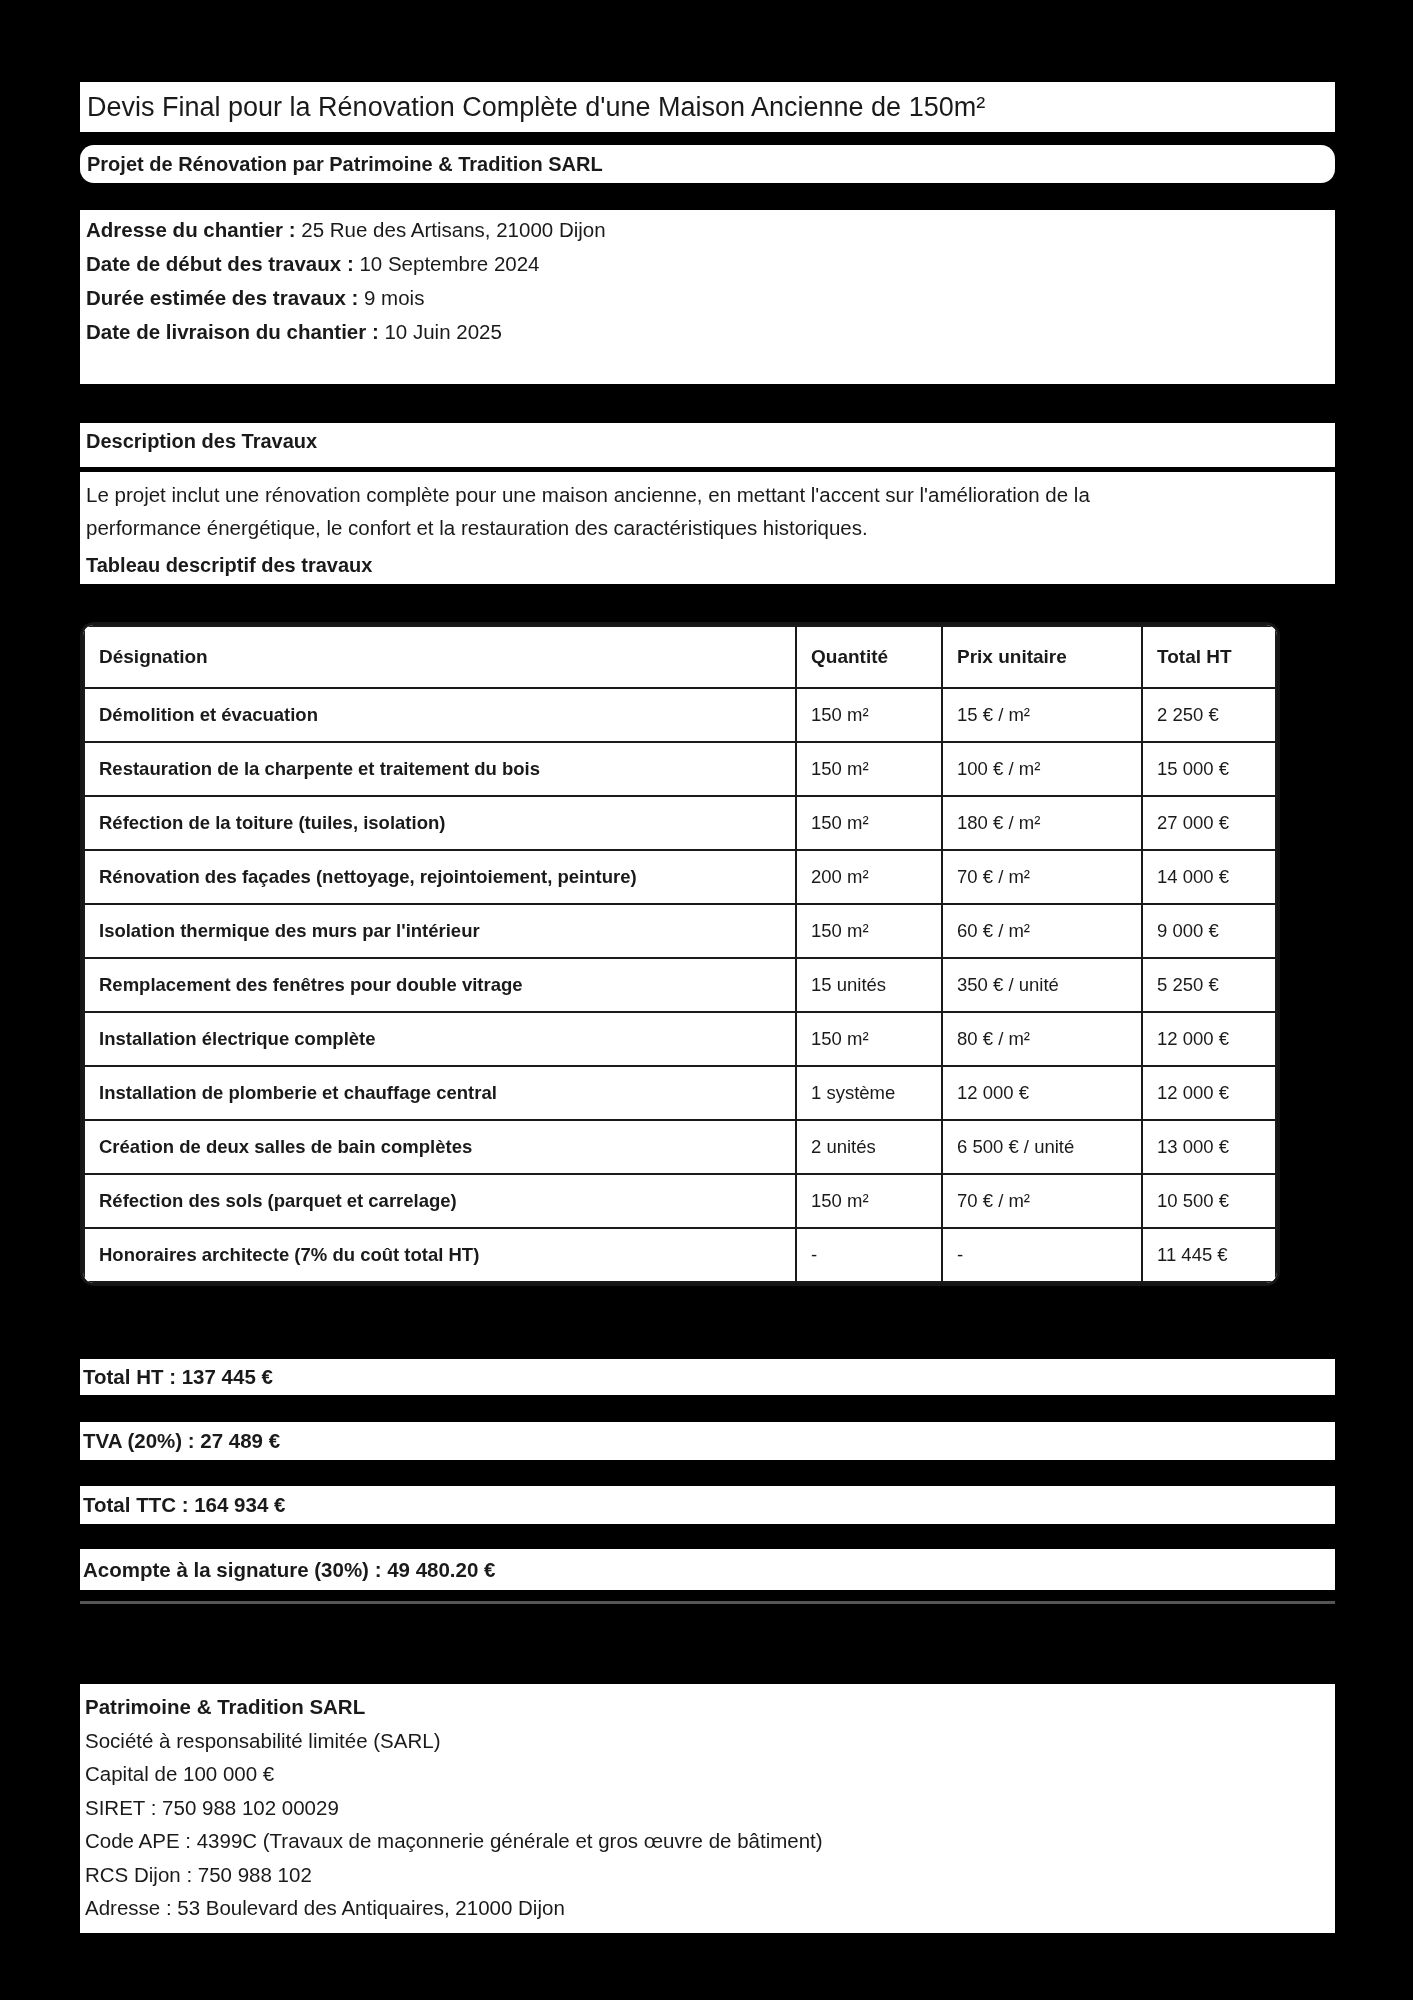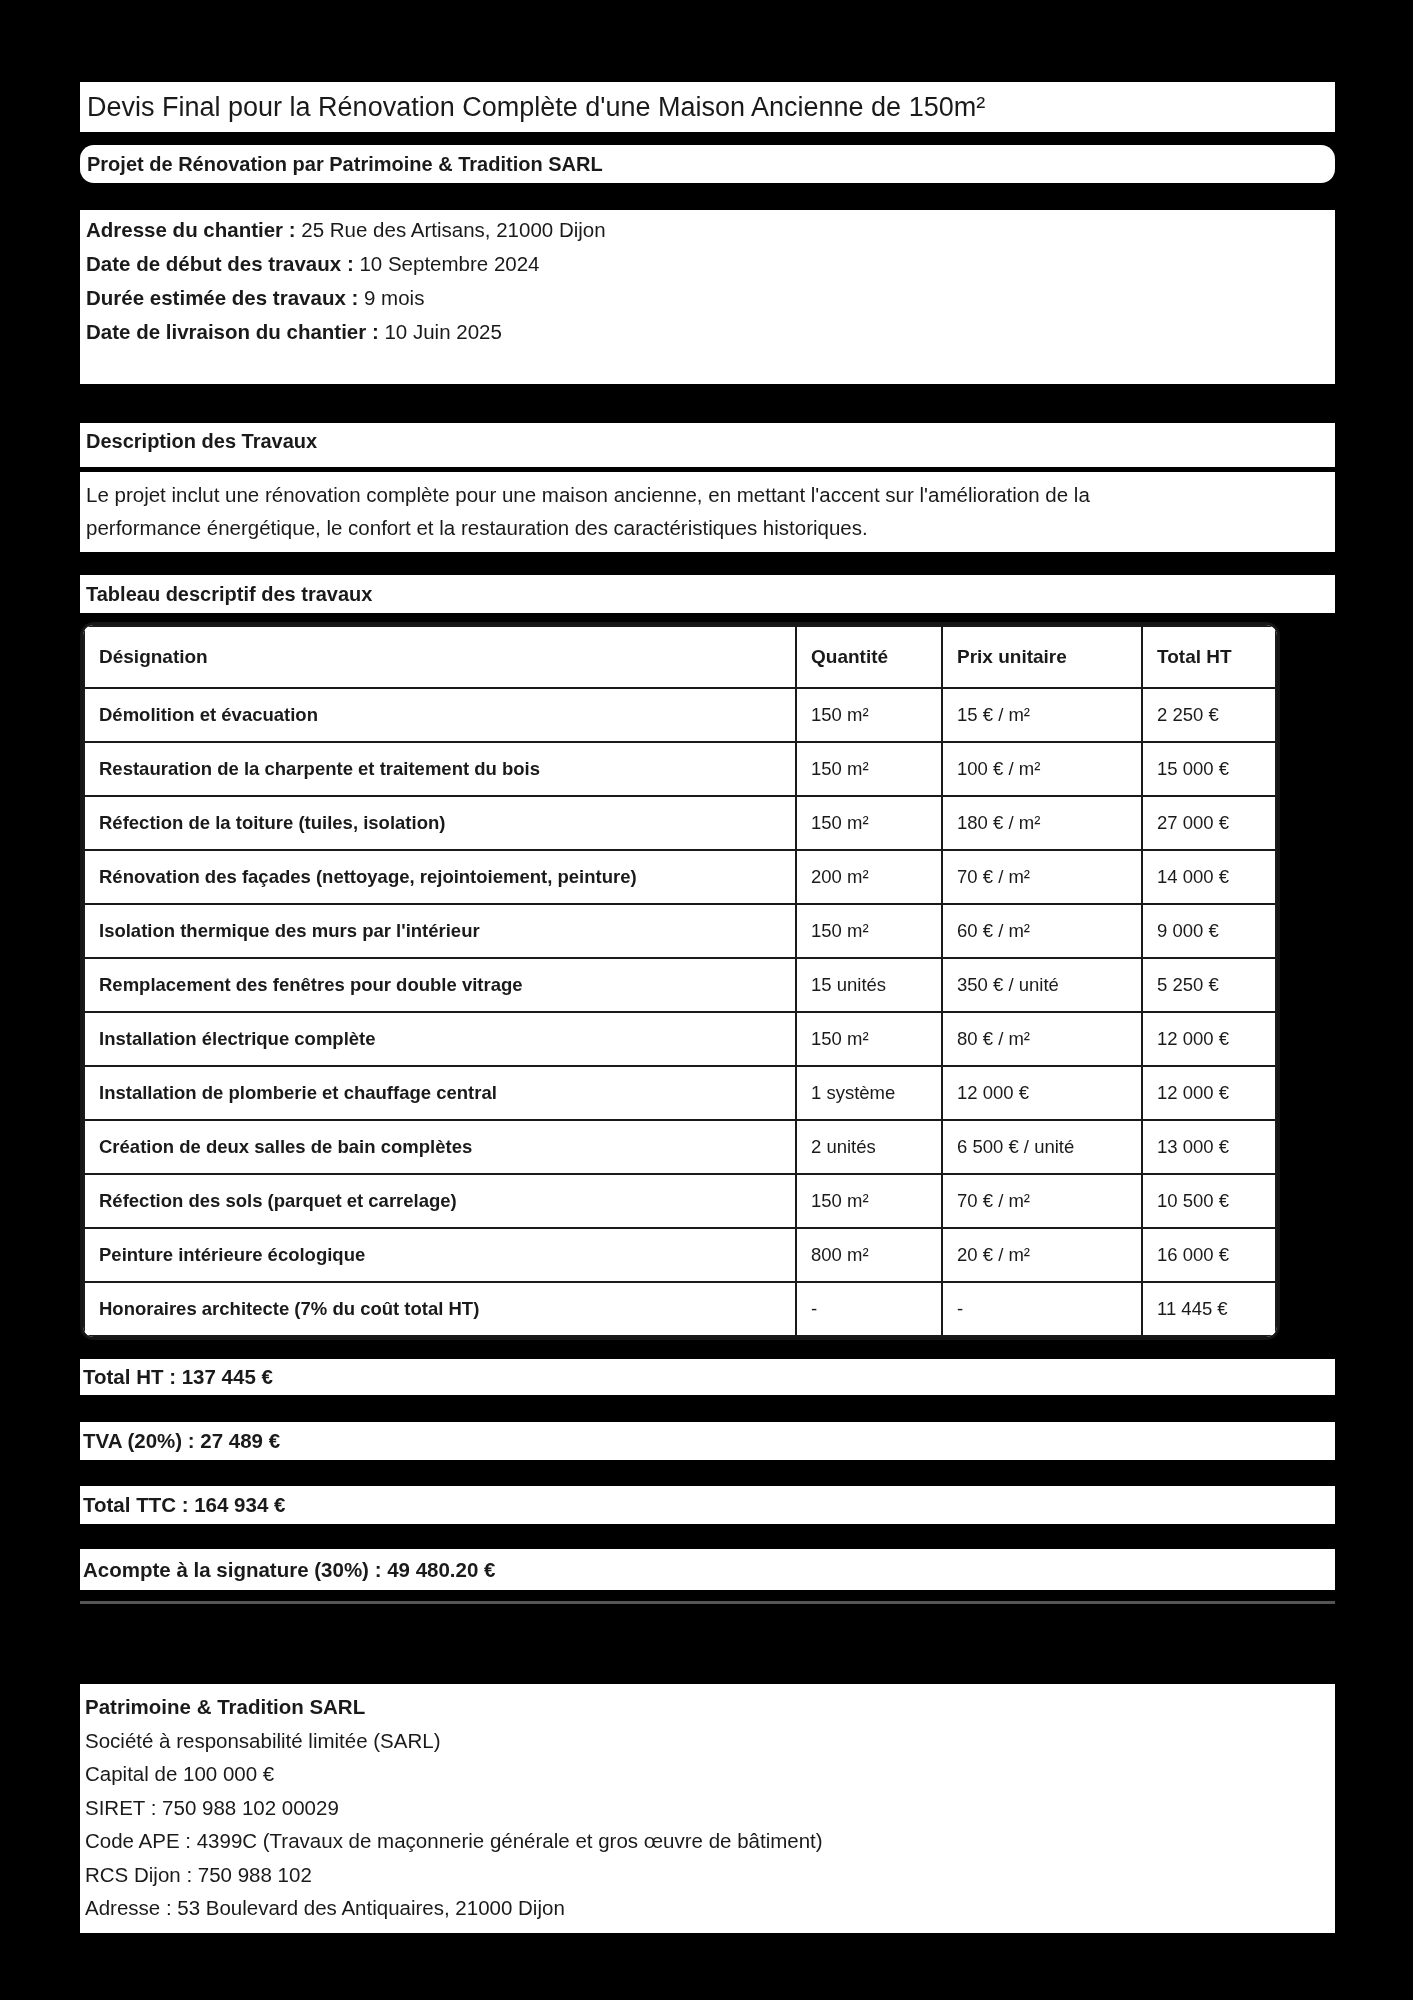--- a/index.html
+++ b/index.html
@@ -14,21 +14,21 @@
   .blk{position:absolute;left:80px;width:1255px;background:#fff;box-sizing:border-box;}
   .title-bar{top:82px;height:50px;line-height:50px;font-size:27px;font-weight:400;padding-left:7px;white-space:nowrap;}
   .subtitle-bar{top:145px;height:38px;line-height:38px;font-size:20px;font-weight:700;padding-left:7px;white-space:nowrap;border-radius:14px;}
   .client-box{top:210px;height:174px;padding:3px 8px 0 6px;}
   .client-box .kv{line-height:34px;font-size:20.5px;white-space:nowrap;}
   .kv b{font-weight:700;}
   .section-bar{height:44px;line-height:36px;font-size:20px;font-weight:700;padding-left:6px;white-space:nowrap;}
   .desc-heading{top:423px;}
   .desc-par{top:472px;padding:6px 8px 8px 6px;font-size:20.5px;line-height:33px;}
   .desc-par .txt{display:block;max-width:1110px;}
-  .table-heading{top:575px;height:38px;line-height:38px;}
+  .table-heading{top:546px;height:38px;line-height:38px;}
   .table-wrap{
     position:absolute;left:80px;top:622px;width:1200px;
     background:#fff;border:3px solid #161616;border-radius:14px;overflow:hidden;
     box-sizing:border-box;
   }
   table{border-collapse:collapse;width:100%;}
   th,td{border:2px solid #1a1a1a;padding:0 0 0 14px;text-align:left;vertical-align:middle;background:#fff;}
   th{height:60px;font-size:19px;font-weight:700;}
   td{height:52px;font-size:18.5px;}
   td.c-designation{font-weight:600;}
@@ -136,26 +136,20 @@
           <td class="c-prix-unitaire">6 500 € / unité</td>
           <td class="c-total-ht">13 000 €</td>
         </tr>
         <tr>
           <td class="c-designation">Réfection des sols (parquet et carrelage)</td>
           <td class="c-quantite">150 m²</td>
           <td class="c-prix-unitaire">70 € / m²</td>
           <td class="c-total-ht">10 500 €</td>
         </tr>
         <tr>
-          <td class="c-designation">Peinture intérieure écologique</td>
-          <td class="c-quantite">800 m²</td>
-          <td class="c-prix-unitaire">20 € / m²</td>
-          <td class="c-total-ht">16 000 €</td>
-        </tr>
-        <tr>
           <td class="c-designation">Honoraires architecte (7% du coût total HT)</td>
           <td class="c-quantite">-</td>
           <td class="c-prix-unitaire">-</td>
           <td class="c-total-ht">11 445 €</td>
         </tr>
       </tbody>
   </table>
 </div>
 
 <div class="blk total-bar total-ht"><b>Total HT :</b><span> 137 445 €</span></div>

